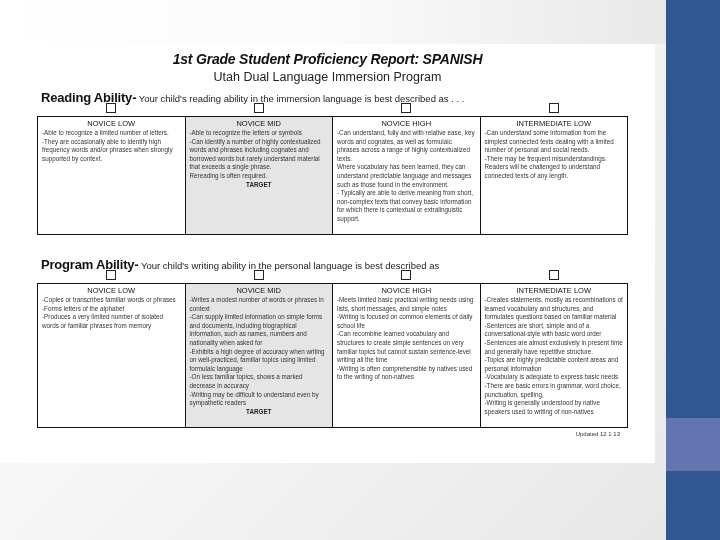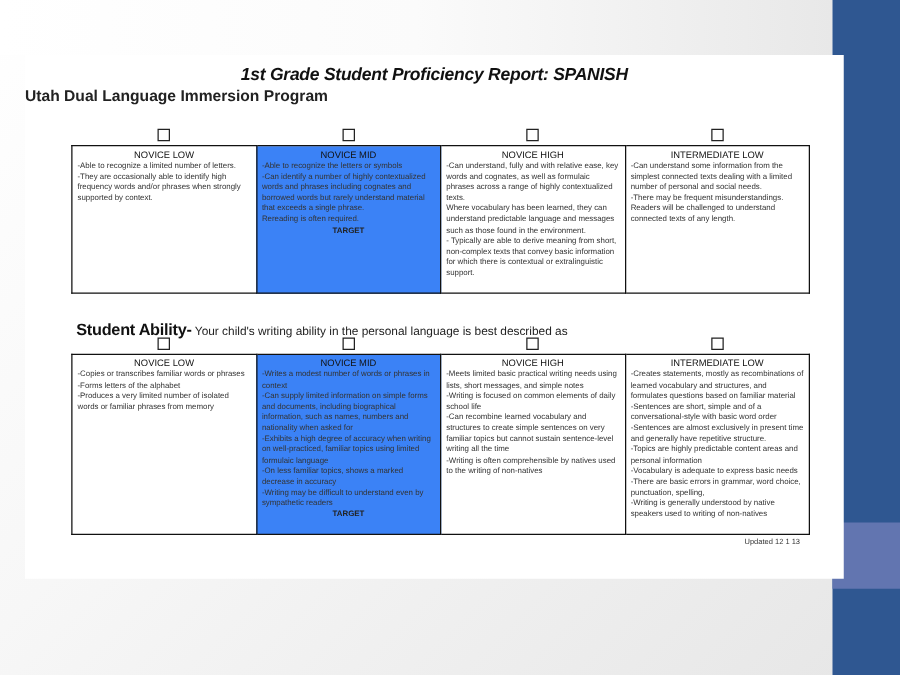--- a/index.html
+++ b/index.html
@@ -16,50 +16,49 @@
     position:absolute; left:666px; top:0; width:54px; height:540px;
     background:#2f5791;
   }
   .side-band {
     position:absolute; left:666px; top:418px; width:54px; height:53px;
     background:#6275b0;
   }
   .doc {
     position:absolute; left:0; top:44px; width:655px; height:419px;
     background:#ffffff;
-    margin-left:20px;
   }
   .title {
     position:absolute; left:0; width:655px; top:7px; text-align:center;
     font-size:14px; font-weight:bold; font-style:italic; color:#111;
     letter-spacing:-0.2px;
   }
   .subtitle {
-    position:absolute; left:0; width:655px; top:26px; 
-    font-size:12.5px; font-weight:bold; color:#222;
+    position:absolute; left:0; width:655px; top:26px; text-align:center;
+    font-size:12.5px; font-weight:normal; color:#222;
   }
   .section-label {
     position:absolute; left:41px; white-space:nowrap; color:#111;
   }
   .section-label .big { font-size:13px; font-weight:bold; letter-spacing:-0.2px; }
   .section-label .small { font-size:9.5px; color:#222; }
   .checkbox-row { position:absolute; left:37px; width:591px; height:12px; display:flex; }
   .checkbox-cell { flex:1; display:flex; justify-content:center; }
   .checkbox {
     width:10px; height:10px; border:1px solid #222; background:#fff; box-sizing:border-box;
   }
   table.grid {
     position:absolute; left:37px; width:591px; border-collapse:collapse;
     table-layout:fixed;
   }
   table.grid td {
     border:1.5px solid #111; vertical-align:top; padding:2px 4px;
     font-size:6.3px; line-height:8.6px; color:#333; width:25%;
   }
-  table.grid td.shaded { background:#3b82f6; }
+  table.grid td.shaded { background:#e5e5e5; }
   .level-head {
     text-align:center; font-weight:normal; font-size:7.5px; color:#111;
     line-height:9px; margin-bottom:1px;
   }
   .desc-line { display:block; }
   .target { text-align:center; font-weight:bold; font-size:6.3px; color:#222; }
   .updated {
     position:absolute; left:560px; top:387px; width:60px; text-align:right;
     font-size:6px; color:#333;
   }
@@ -68,20 +67,23 @@
 <body>
 
 <div class="bg-top-grad"></div>
 <div class="side-bar"></div>
 <div class="side-band"></div>
 
 <div class="doc">
   <div class="title">1st Grade Student Proficiency Report: SPANISH</div>
   <div class="subtitle">Utah Dual Language Immersion Program</div>
 
+  <div class="section-label" style="top:44px;">
+    <span class="big">Reading Ability-</span><span class="small"> Your child's reading ability in the immersion language is best described as . . .</span>
+  </div>
   <div class="checkbox-row" style="top:59px;">
     <div class="checkbox-cell">
         <div class="checkbox"></div>
       </div>
     <div class="checkbox-cell">
         <div class="checkbox"></div>
       </div>
     <div class="checkbox-cell">
         <div class="checkbox"></div>
       </div>
@@ -114,21 +116,21 @@
             <div class="level-head">INTERMEDIATE LOW</div>
             <span class="desc-line">-Can understand some information from the simplest connected texts dealing with a limited number of personal and social needs.</span>
             <span class="desc-line">-There may be frequent misunderstandings.</span>
             <span class="desc-line"> Readers will be challenged to understand connected texts of any length.</span>
           </td>
     </tr>
   </tbody>
     </table>
 
   <div class="section-label" style="top:211px;">
-    <span class="big">Student Ability-</span><span class="small"> Your child's writing ability in the personal language is best described as</span>
+    <span class="big">Program Ability-</span><span class="small"> Your child's writing ability in the personal language is best described as</span>
   </div>
   <div class="checkbox-row" style="top:226px;">
     <div class="checkbox-cell">
         <div class="checkbox"></div>
       </div>
     <div class="checkbox-cell">
         <div class="checkbox"></div>
       </div>
     <div class="checkbox-cell">
         <div class="checkbox"></div>

